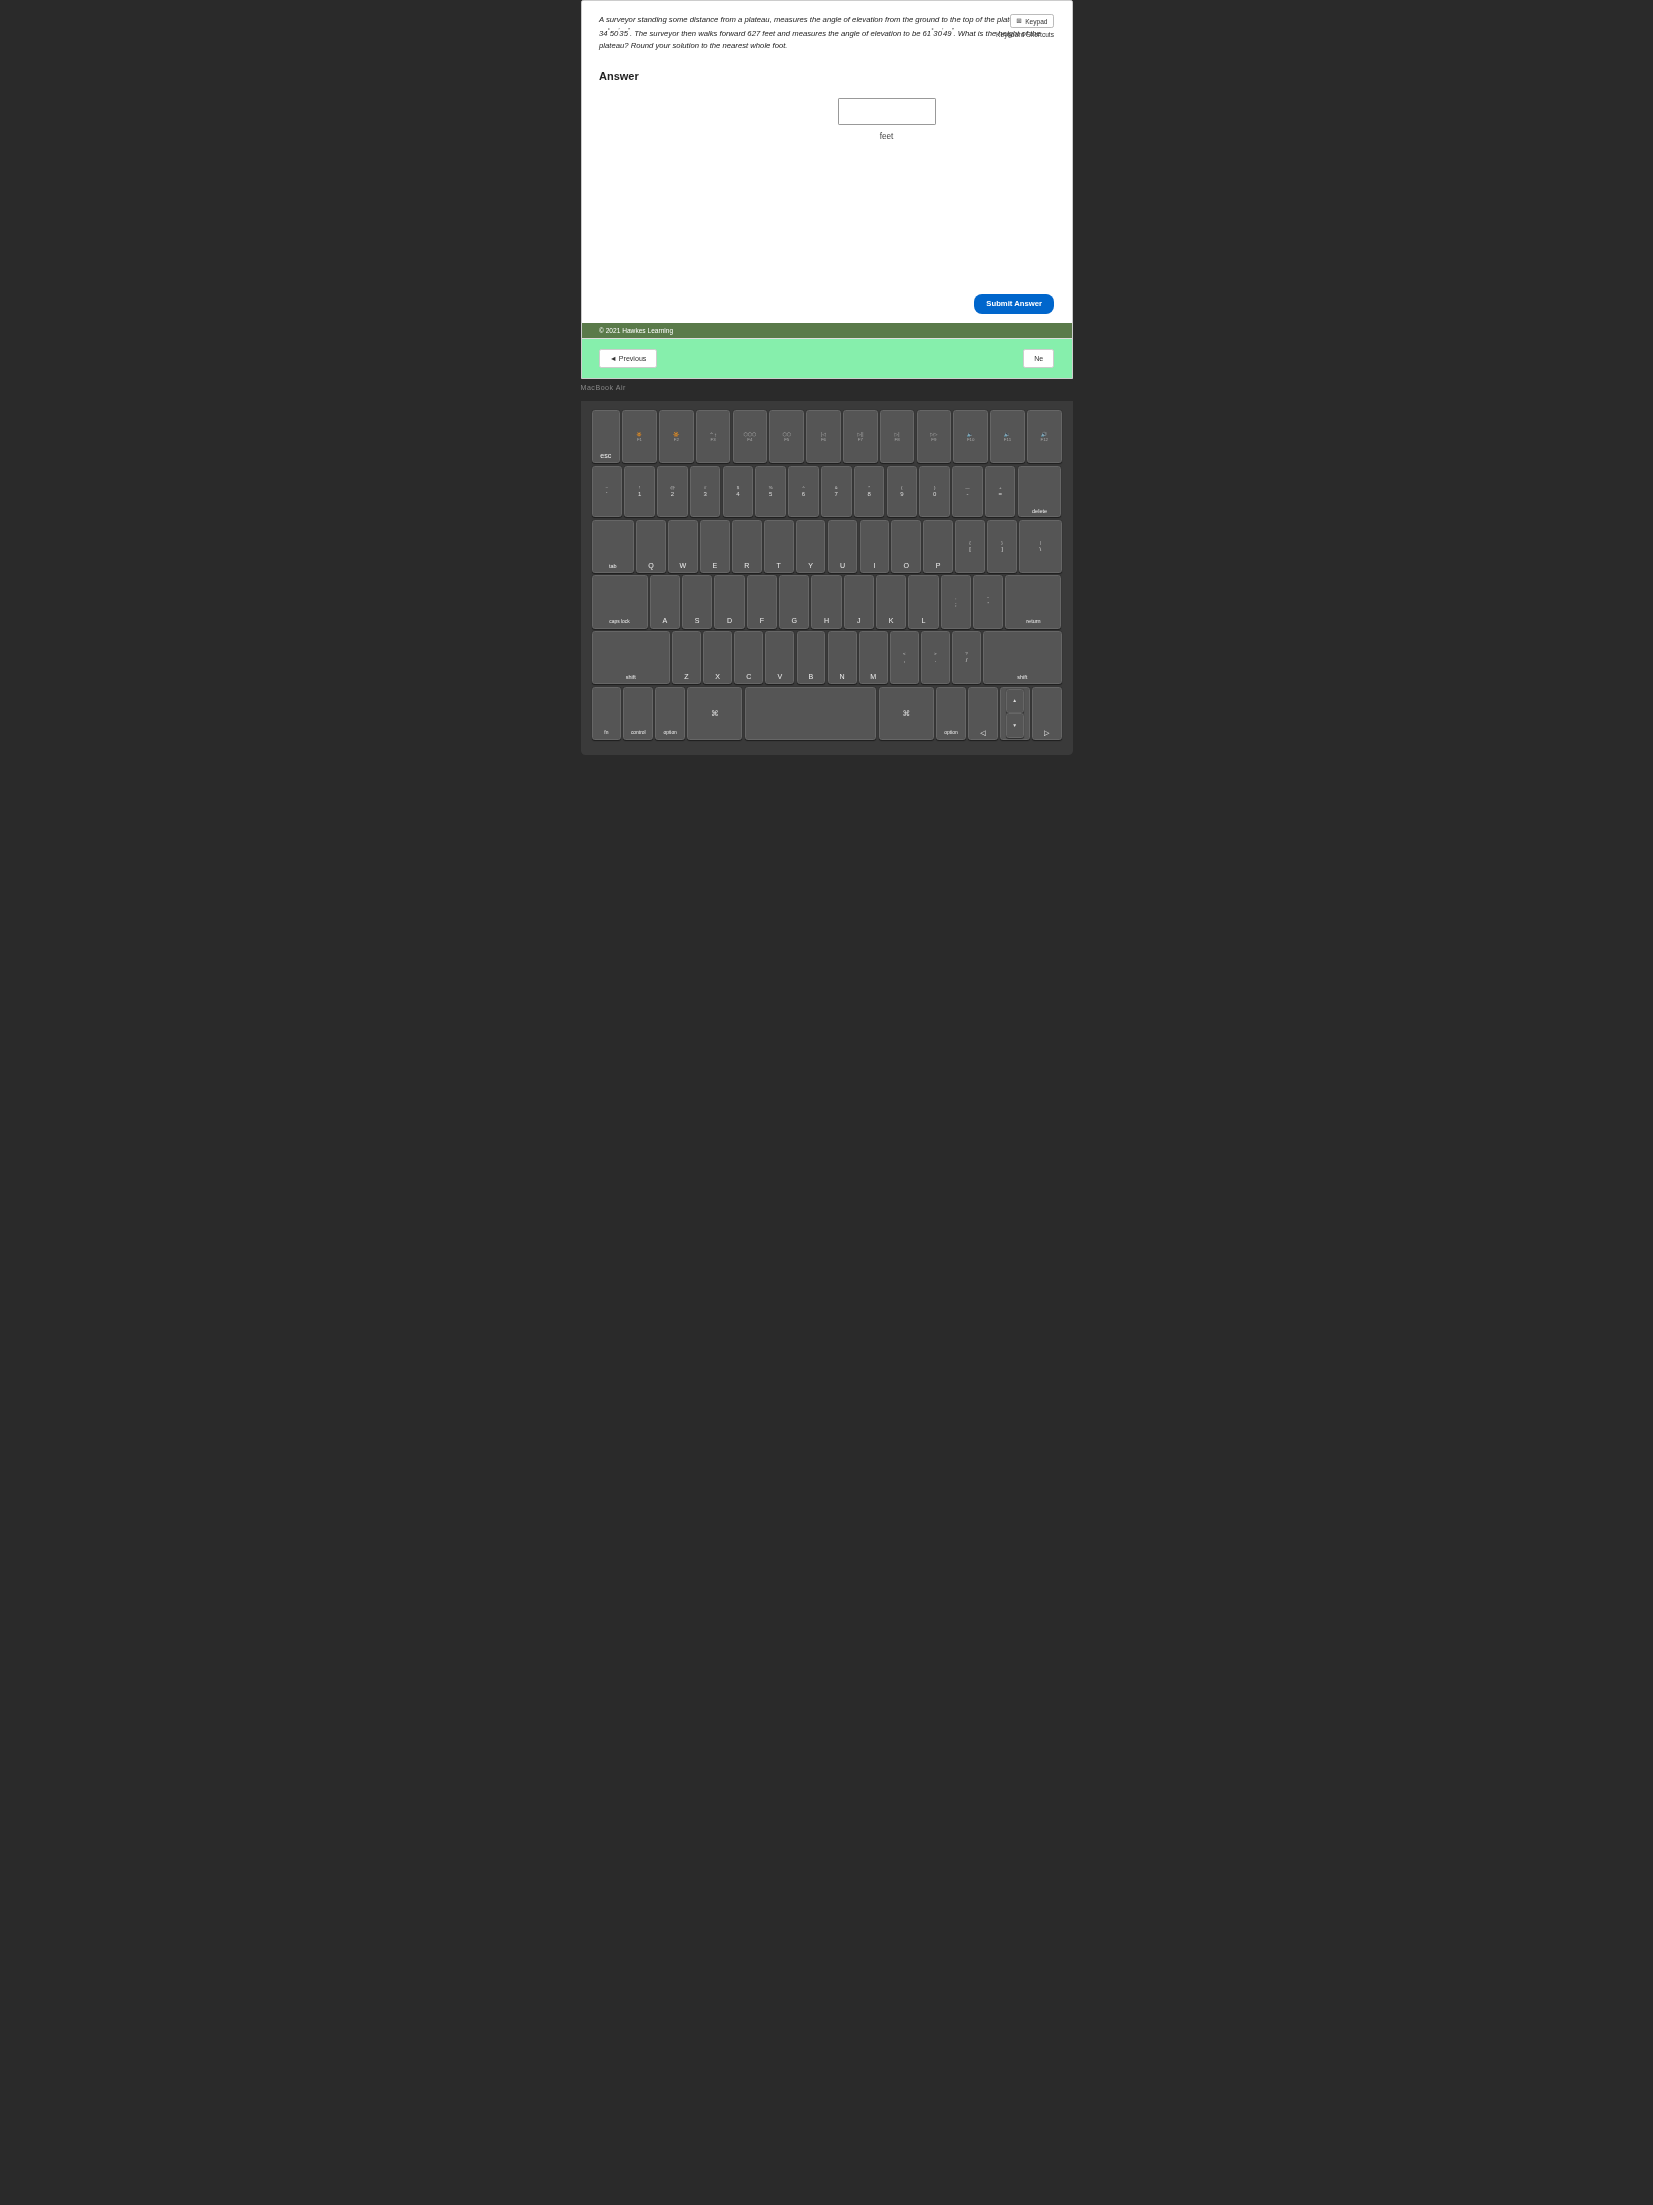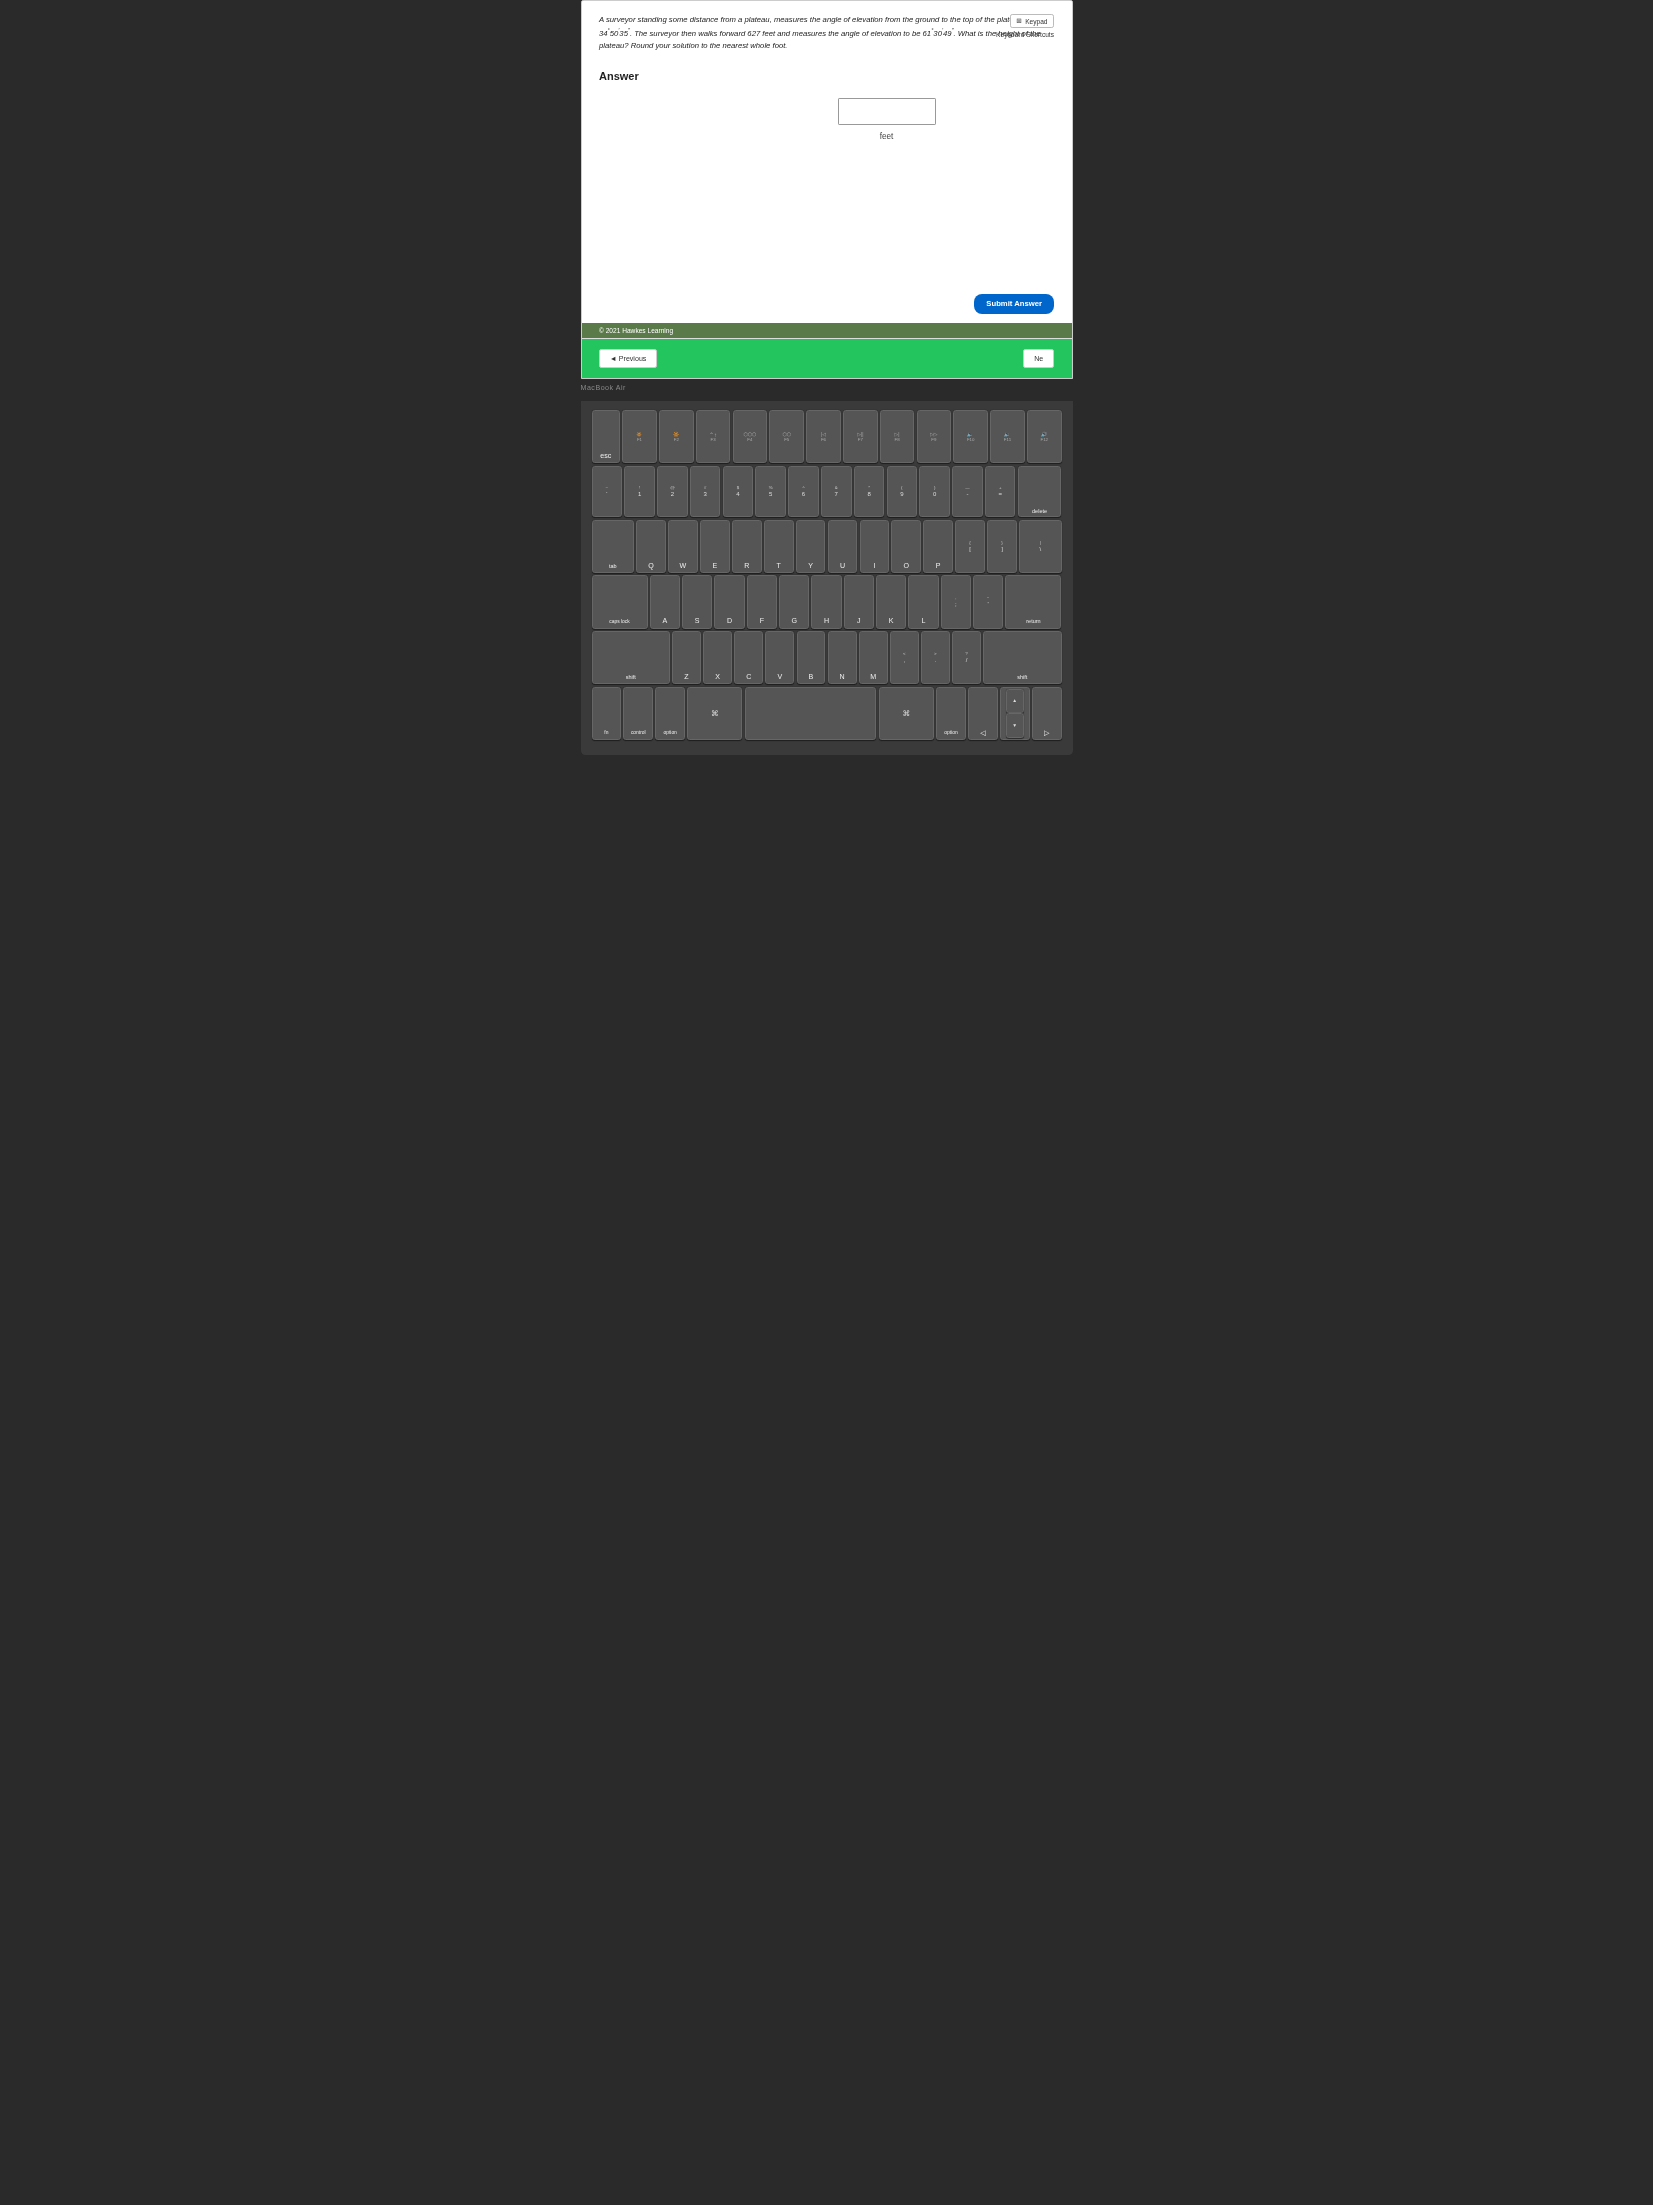--- a/index.html
+++ b/index.html
@@ -130,21 +130,21 @@
       background: #5a7a4a;
       color: #fff;
       font-size: 6.6px;
       padding: 4.4px 17.5px;
       display: flex;
       align-items: center;
     }
 
     
     .nav-row {
-      background: #22c55e;
+      background: #86efac;
       padding: 9.8px 17.5px;
       display: flex;
       justify-content: space-between;
       align-items: center;
       border-top: 0.5px solid #ddd;
     }
 
     .nav-btn {
       background: #fff;
       border: 0.5px solid #ccc;

